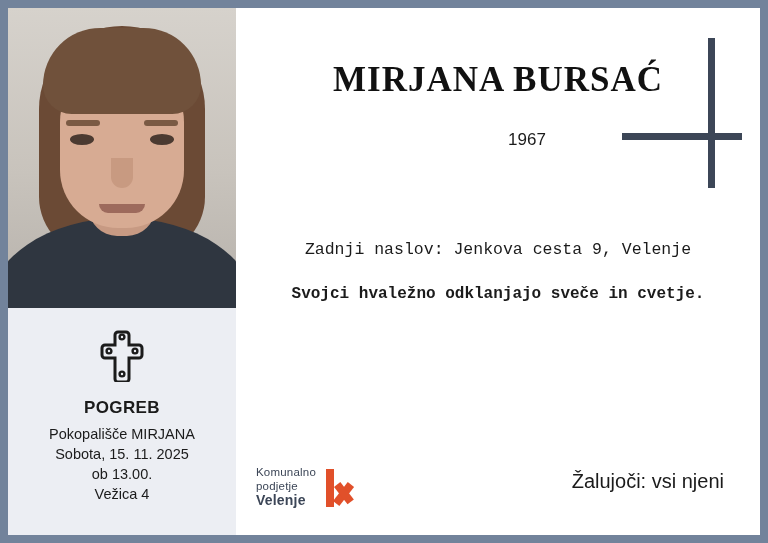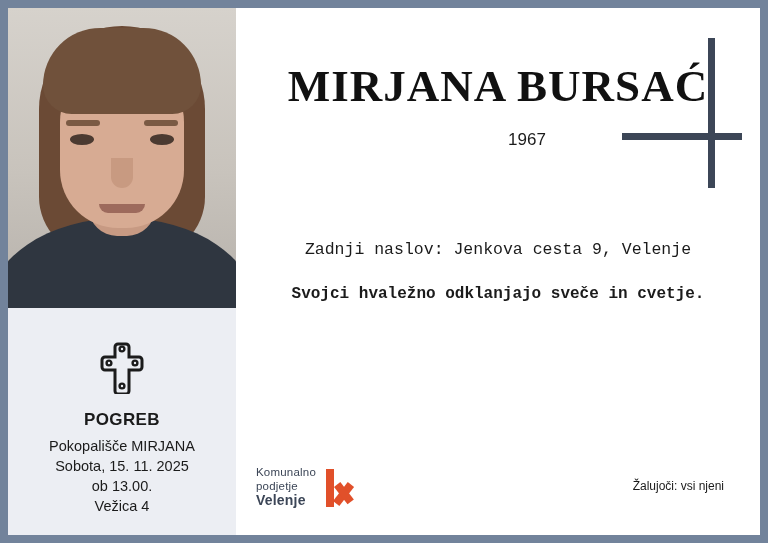--- a/index.html
+++ b/index.html
@@ -134,21 +134,21 @@
     height: 9px;
     background: #9d6a5c;
     border-radius: 0 0 20px 20px;
   }
   .left-bottom {
     flex: 1;
     background: #eceef3;
     display: flex;
     flex-direction: column;
     align-items: center;
-    padding-top: 32px;
+    padding-top: 20px;
     box-sizing: border-box;
   }
   .cross-icon {
     margin-bottom: 12px;
   }
   .pogreb-title {
     font-size: 17px;
     font-weight: bold;
     color: #1b1b1b;
     letter-spacing: .4px;
@@ -190,21 +190,21 @@
     background: #3c4657;
   }
   .deceased-name {
     position: absolute;
     top: 52px;
     left: 0;
     width: 100%;
     text-align: center;
     font-family: "Liberation Serif", serif;
     font-weight: bold;
-    font-size: 45px;
+    font-size: 35px;
     letter-spacing: 1px;
     color: #111111;
   }
   .deceased-year {
     position: absolute;
     top: 122px;
     left: 0;
     width: 100%;
     text-align: center;
     font-size: 17px;
@@ -227,21 +227,21 @@
   }
   .body-line.bold {
     font-weight: bold;
     font-size: 16px;
     margin-bottom: 0;
   }
   .mourners {
     position: absolute;
     right: 36px;
     bottom: 42px;
-    font-size: 12px;
+    font-size: 20px;
     color: #1b1b1b;
   }
   
   .logo {
     position: absolute;
     left: 20px;
     bottom: 28px;
     display: flex;
     align-items: flex-end;
     justify-content: space-between;

